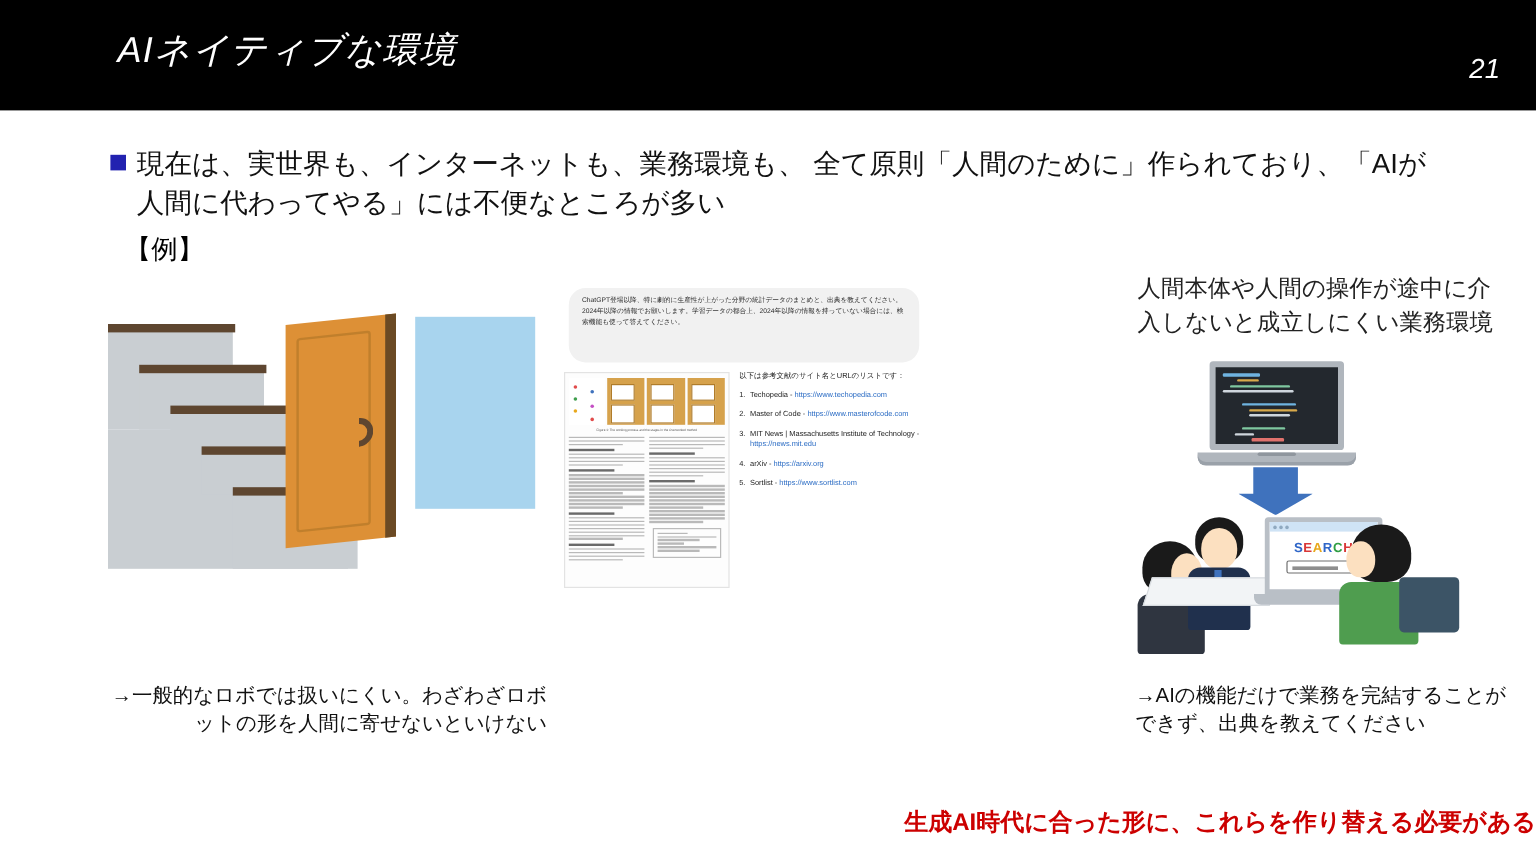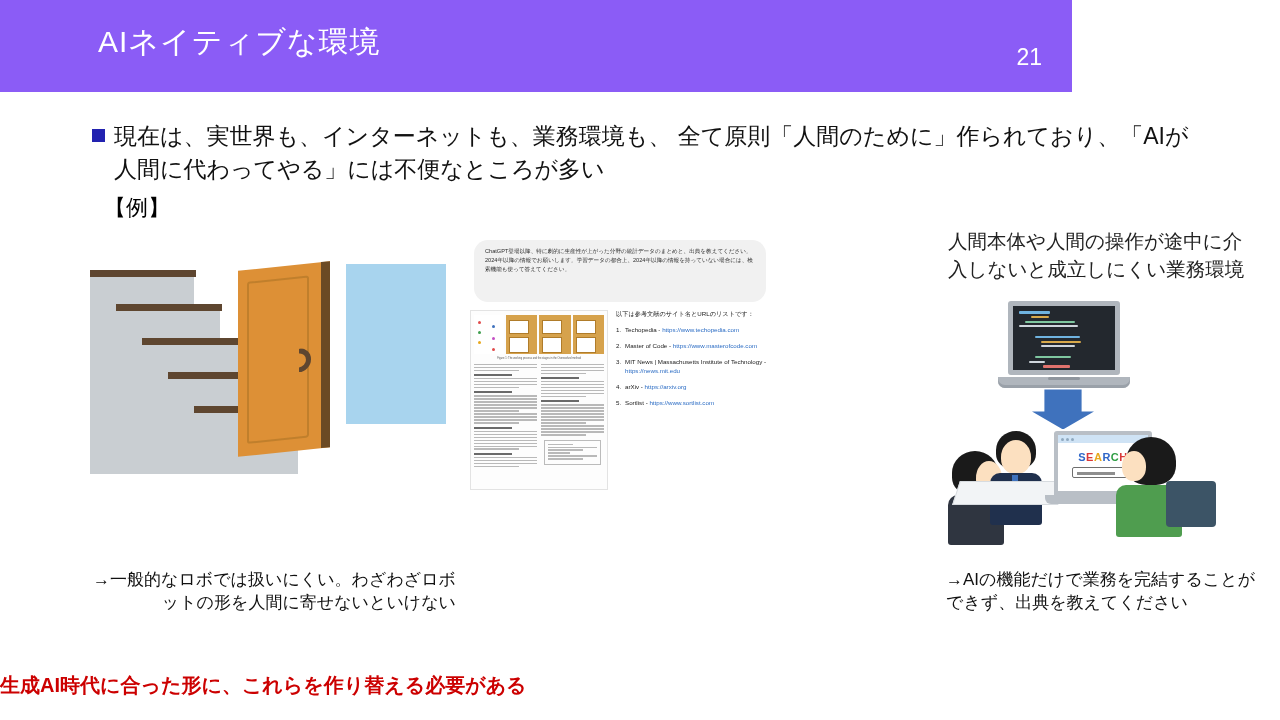--- a/index.html
+++ b/index.html
@@ -6,22 +6,23 @@
   html, body {
     width: 1280px; height: 720px;
     background: #ffffff;
     font-family: "Liberation Sans", "DejaVu Sans", sans-serif;
     overflow: hidden;
   }
   .slide { position: relative; width: 1280px; height: 720px; background: #fff; }
 
   
   .header {
-    position: absolute; left: 0; top: 0; width: 1072px; height: 92px;
-    background: #8b5cf6;
+    position: absolute; left: 0; top: 0; width: 1280px; height: 92px;
+    background: #000000;
+    font-style: italic;
   }
   .header-title {
     position: absolute; left: 98px; top: 22px;
     color: #ffffff; font-size: 30px; letter-spacing: 1px; white-space: nowrap;
   }
   .header-page {
     position: absolute; right: 30px; top: 44px;
     color: #ffffff; font-size: 23px;
   }
 
@@ -47,21 +48,21 @@
 
   .caption {
     position: absolute; font-size: 17px; line-height: 1.38; color: #111;
   }
   .cap-1 { left: 86px; top: 568px; width: 370px; text-align: right; }
   .cap-2 { left: 466px; top: 568px; width: 392px; }
   .cap-3 { left: 946px; top: 568px; width: 318px; }
 
   .footer-banner {
     position: absolute; left: 0; top: 672px; width: 1280px;
-    text-align: left; color: #cc0000; font-size: 20px; font-weight: bold;
+    text-align: right; color: #cc0000; font-size: 20px; font-weight: bold;
   }
 
   
   .fig-stairs { width: 370px; height: 235px; position: relative; }
   .stair { position: absolute; background: #c9ced2; }
   .stair-top { position: absolute; background: #5e4630; height: 7px; }
   .door-panel {
     position: absolute; right: 14px; top: 24px; width: 100px; height: 160px;
     background: #a8d4ee;
   }

